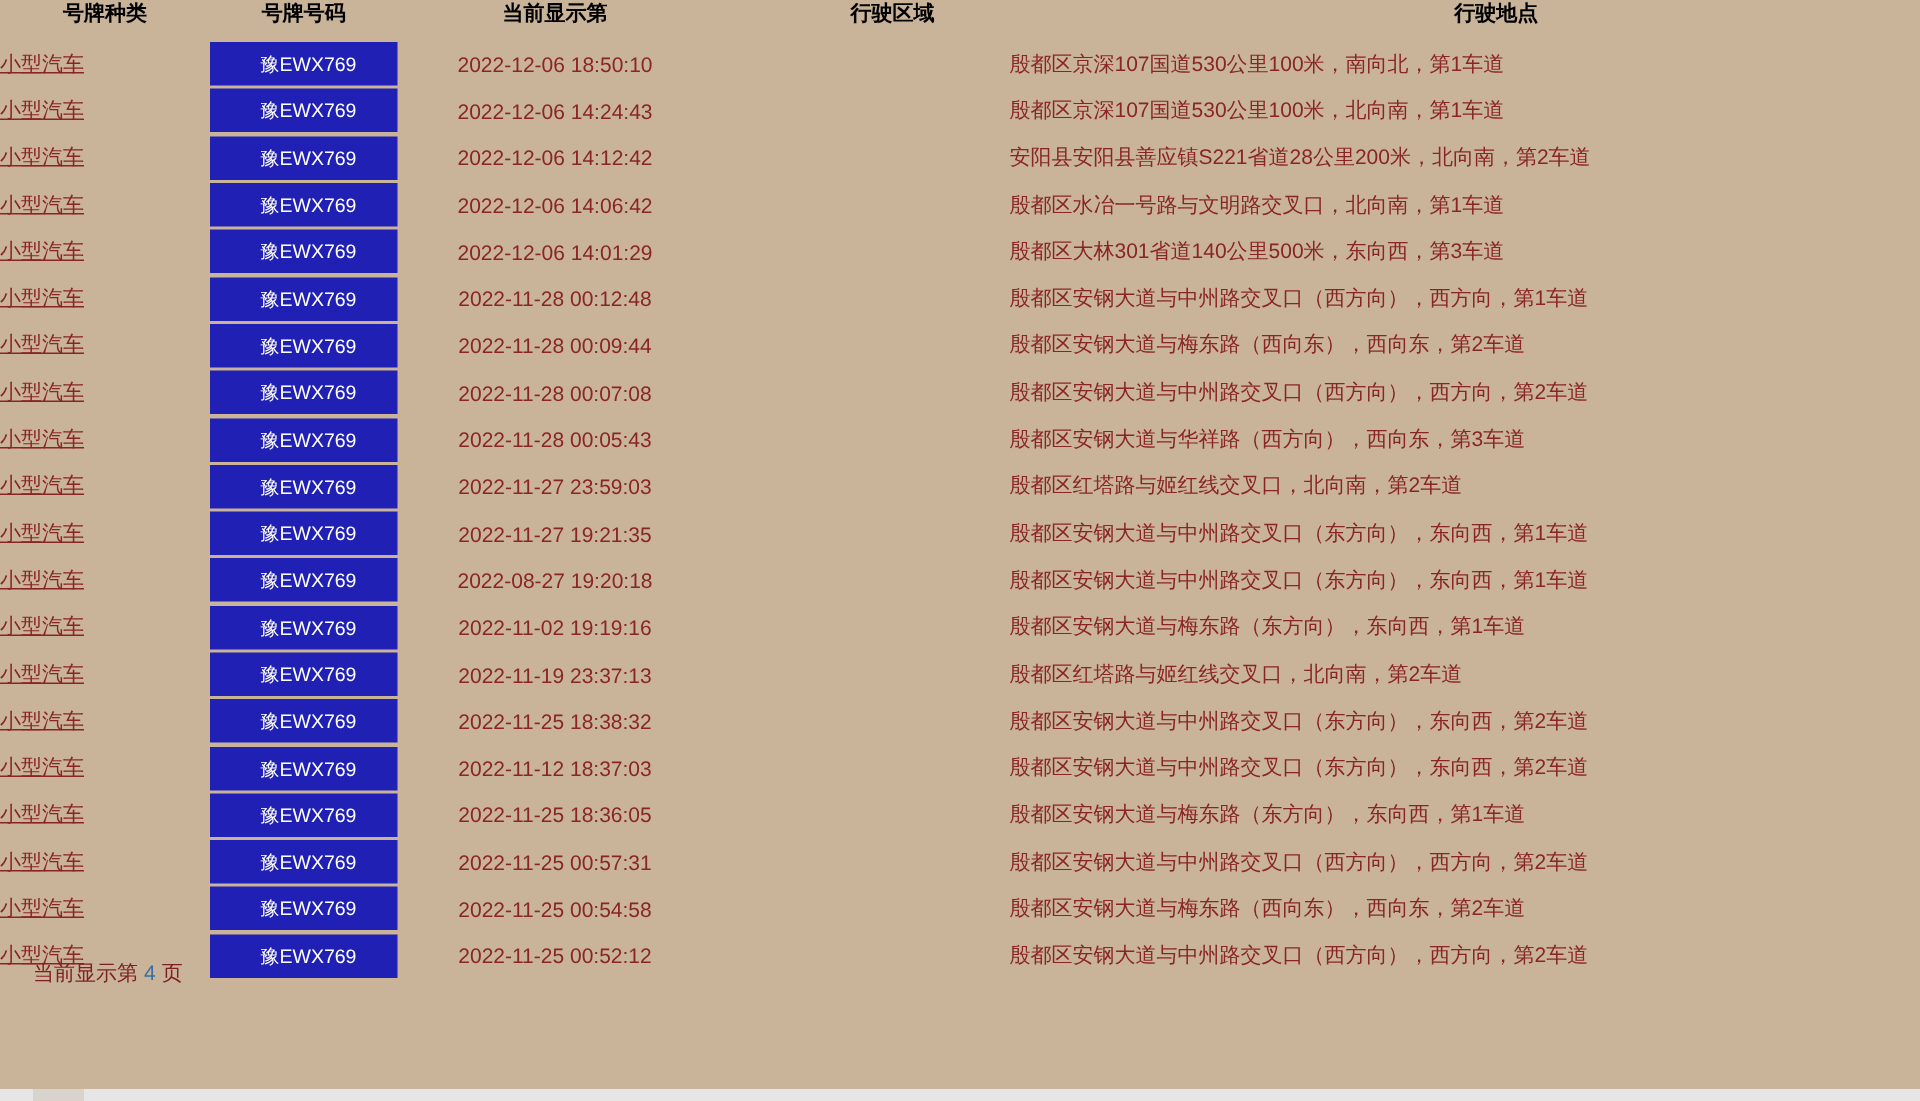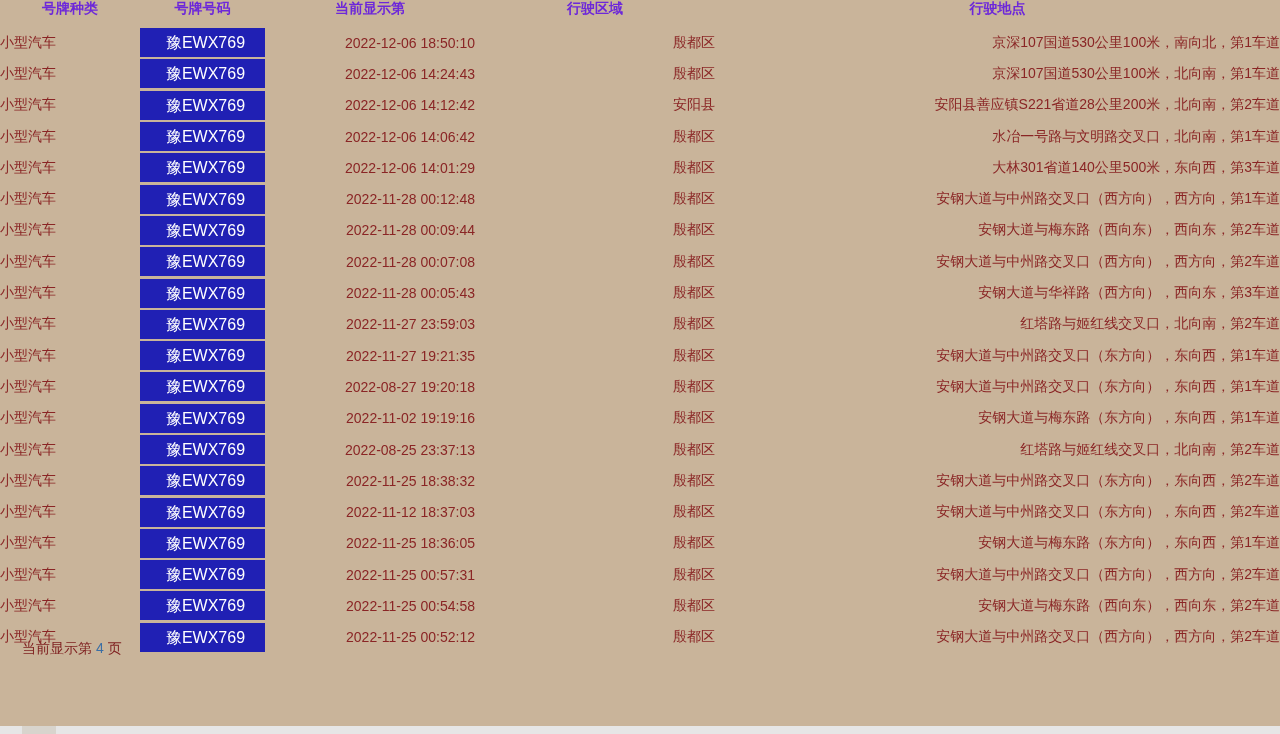--- a/index.html
+++ b/index.html
@@ -22,21 +22,21 @@
     position: relative;
     background: #c9b49a;
   }
   table.records {
     border-collapse: collapse;
     width: 1280px;
     table-layout: fixed;
   }
   table.records th {
     font-weight: bold;
-    color: #6d28d9;
+    color: #000000;
     font-size: 14px;
     padding: 0 0 9px 0;
     text-align: center;
     vertical-align: middle;
     white-space: nowrap;
   }
   table.records td {
     font-size: 14px;
     color: #8a2525;
     padding: 0;
@@ -45,31 +45,31 @@
     white-space: nowrap;
     overflow: hidden;
   }
   
   col.c0 { width: 140px; }
   col.c1 { width: 125px; }
   col.c2 { width: 210px; }
   col.c3 { width: 240px; }
   col.c4 { width: 565px; }
 
-  td.type { text-align: left; padding-left: 22px; }
+  td.type { text-align: left; padding-left: 22px; text-decoration: underline; }
   td.plate { text-align: center; padding: 0; }
-  td.time { text-align: right; padding-left: 18px; color: #7f2020; }
+  td.time { text-align: center; padding-left: 18px; color: #7f2020; }
   td.area { text-align: right; padding-left: 20px; }
-  td.place { text-align: right; padding-left: 6px; }
+  td.place { text-align: left; padding-left: 6px; }
 
   .plate-badge {
     display: block;
     background: #2020b4;
     color: #ffffff;
-    font-size: 16px;
+    font-size: 13px;
     line-height: 29px;
     height: 29px;
     width: 131px;
     text-align: center;
     letter-spacing: 0px;
   }
   .footer {
     position: absolute;
     left: 22px;
     top: 640px;
@@ -236,21 +236,21 @@
           </td>
         <td class="time">2022-11-02 19:19:16</td>
         <td class="area">殷都区</td>
         <td class="place">安钢大道与梅东路（东方向），东向西，第1车道</td>
       </tr>
       <tr>
         <td class="type">小型汽车</td>
         <td class="plate">
             <span class="plate-badge">豫EWX769</span>
           </td>
-        <td class="time">2022-08-25 23:37:13</td>
+        <td class="time">2022-11-19 23:37:13</td>
         <td class="area">殷都区</td>
         <td class="place">红塔路与姬红线交叉口，北向南，第2车道</td>
       </tr>
       <tr>
         <td class="type">小型汽车</td>
         <td class="plate">
             <span class="plate-badge">豫EWX769</span>
           </td>
         <td class="time">2022-11-25 18:38:32</td>
         <td class="area">殷都区</td>

